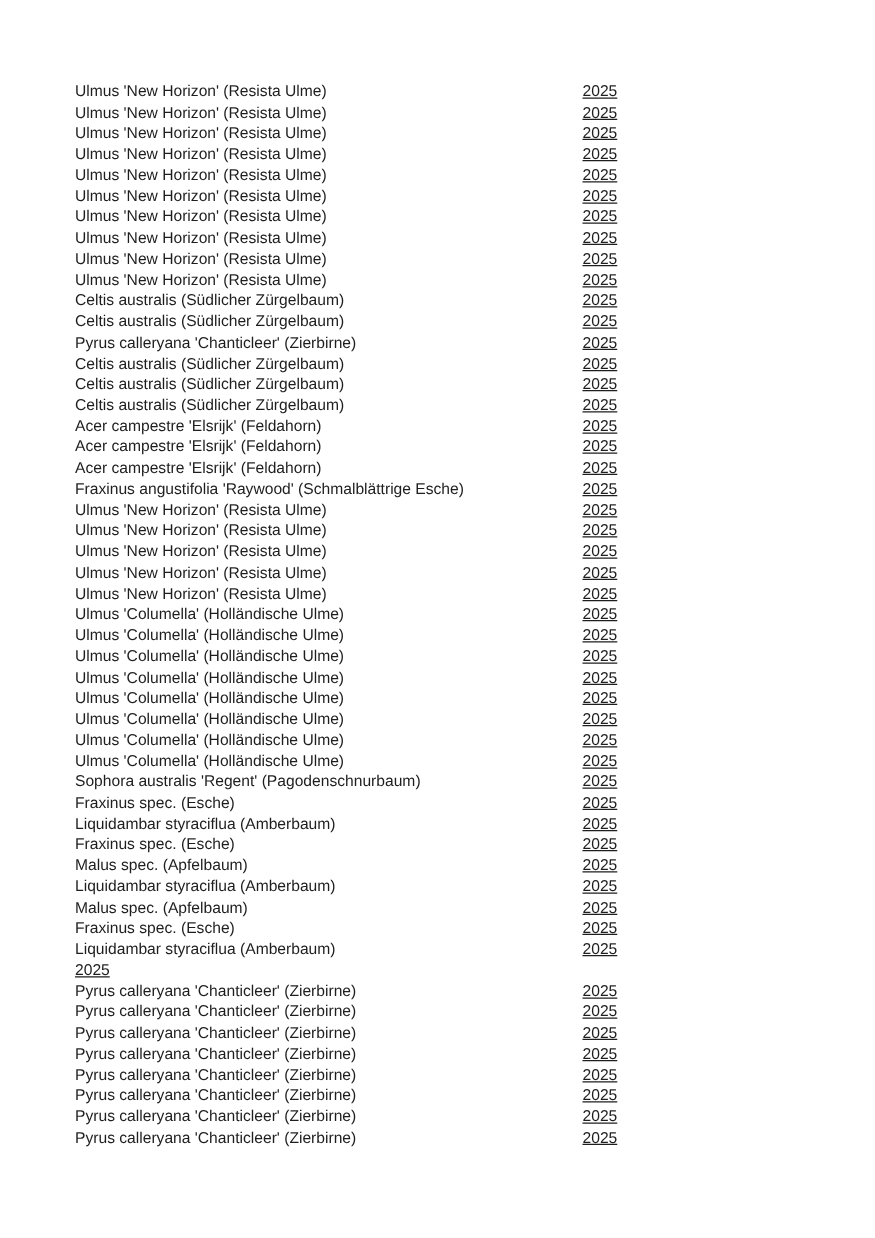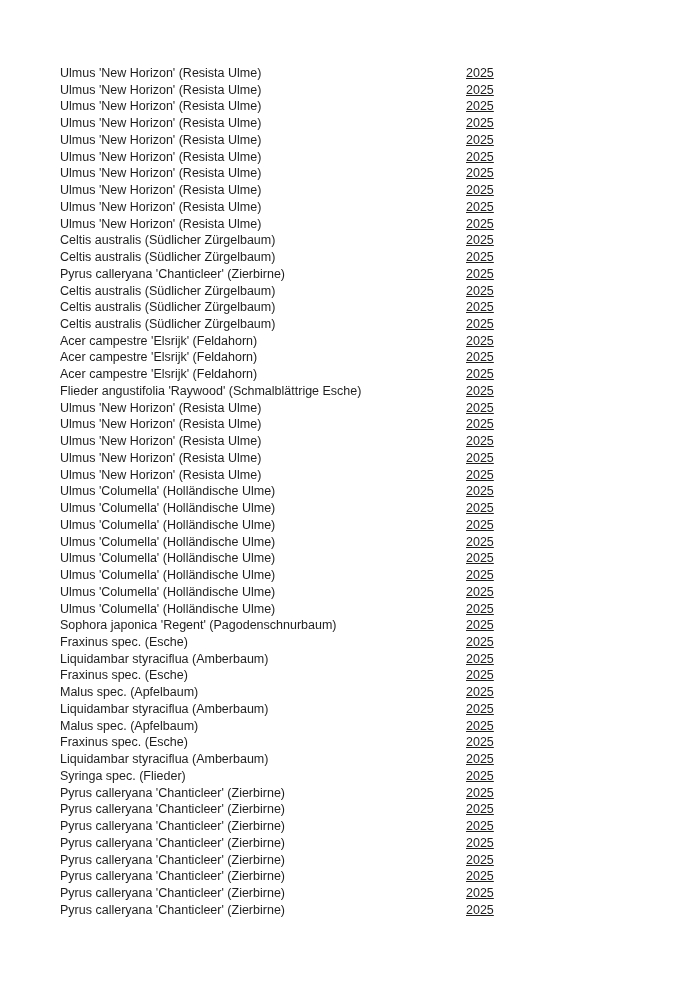--- a/index.html
+++ b/index.html
@@ -133,91 +133,91 @@
     <span class="name">Acer campestre 'Elsrijk' (Feldahorn)</span>
     <span class="year">2025</span>
   </div>
 
   <div class="row">
     <span class="name">Acer campestre 'Elsrijk' (Feldahorn)</span>
     <span class="year">2025</span>
   </div>
 
   <div class="row">
-    <span class="name">Flieder angustifolia 'Raywood' (Schmalblättrige Esche)</span>
-    <span class="year">2025</span>
-  </div>
-
-  <div class="row">
-    <span class="name">Ulmus 'New Horizon' (Resista Ulme)</span>
-    <span class="year">2025</span>
-  </div>
-
-  <div class="row">
-    <span class="name">Ulmus 'New Horizon' (Resista Ulme)</span>
-    <span class="year">2025</span>
-  </div>
-
-  <div class="row">
-    <span class="name">Ulmus 'New Horizon' (Resista Ulme)</span>
-    <span class="year">2025</span>
-  </div>
-
-  <div class="row">
-    <span class="name">Ulmus 'New Horizon' (Resista Ulme)</span>
-    <span class="year">2025</span>
-  </div>
-
-  <div class="row">
-    <span class="name">Ulmus 'New Horizon' (Resista Ulme)</span>
-    <span class="year">2025</span>
-  </div>
-
-  <div class="row">
-    <span class="name">Ulmus 'Columella' (Holländische Ulme)</span>
-    <span class="year">2025</span>
-  </div>
-
-  <div class="row">
-    <span class="name">Ulmus 'Columella' (Holländische Ulme)</span>
-    <span class="year">2025</span>
-  </div>
-
-  <div class="row">
-    <span class="name">Ulmus 'Columella' (Holländische Ulme)</span>
-    <span class="year">2025</span>
-  </div>
-
-  <div class="row">
-    <span class="name">Ulmus 'Columella' (Holländische Ulme)</span>
-    <span class="year">2025</span>
-  </div>
-
-  <div class="row">
-    <span class="name">Ulmus 'Columella' (Holländische Ulme)</span>
-    <span class="year">2025</span>
-  </div>
-
-  <div class="row">
-    <span class="name">Ulmus 'Columella' (Holländische Ulme)</span>
-    <span class="year">2025</span>
-  </div>
-
-  <div class="row">
-    <span class="name">Ulmus 'Columella' (Holländische Ulme)</span>
-    <span class="year">2025</span>
-  </div>
-
-  <div class="row">
-    <span class="name">Ulmus 'Columella' (Holländische Ulme)</span>
-    <span class="year">2025</span>
-  </div>
-
-  <div class="row">
-    <span class="name">Sophora japonica 'Regent' (Pagodenschnurbaum)</span>
+    <span class="name">Fraxinus angustifolia 'Raywood' (Schmalblättrige Esche)</span>
+    <span class="year">2025</span>
+  </div>
+
+  <div class="row">
+    <span class="name">Ulmus 'New Horizon' (Resista Ulme)</span>
+    <span class="year">2025</span>
+  </div>
+
+  <div class="row">
+    <span class="name">Ulmus 'New Horizon' (Resista Ulme)</span>
+    <span class="year">2025</span>
+  </div>
+
+  <div class="row">
+    <span class="name">Ulmus 'New Horizon' (Resista Ulme)</span>
+    <span class="year">2025</span>
+  </div>
+
+  <div class="row">
+    <span class="name">Ulmus 'New Horizon' (Resista Ulme)</span>
+    <span class="year">2025</span>
+  </div>
+
+  <div class="row">
+    <span class="name">Ulmus 'New Horizon' (Resista Ulme)</span>
+    <span class="year">2025</span>
+  </div>
+
+  <div class="row">
+    <span class="name">Ulmus 'Columella' (Holländische Ulme)</span>
+    <span class="year">2025</span>
+  </div>
+
+  <div class="row">
+    <span class="name">Ulmus 'Columella' (Holländische Ulme)</span>
+    <span class="year">2025</span>
+  </div>
+
+  <div class="row">
+    <span class="name">Ulmus 'Columella' (Holländische Ulme)</span>
+    <span class="year">2025</span>
+  </div>
+
+  <div class="row">
+    <span class="name">Ulmus 'Columella' (Holländische Ulme)</span>
+    <span class="year">2025</span>
+  </div>
+
+  <div class="row">
+    <span class="name">Ulmus 'Columella' (Holländische Ulme)</span>
+    <span class="year">2025</span>
+  </div>
+
+  <div class="row">
+    <span class="name">Ulmus 'Columella' (Holländische Ulme)</span>
+    <span class="year">2025</span>
+  </div>
+
+  <div class="row">
+    <span class="name">Ulmus 'Columella' (Holländische Ulme)</span>
+    <span class="year">2025</span>
+  </div>
+
+  <div class="row">
+    <span class="name">Ulmus 'Columella' (Holländische Ulme)</span>
+    <span class="year">2025</span>
+  </div>
+
+  <div class="row">
+    <span class="name">Sophora australis 'Regent' (Pagodenschnurbaum)</span>
     <span class="year">2025</span>
   </div>
 
   <div class="row">
     <span class="name">Fraxinus spec. (Esche)</span>
     <span class="year">2025</span>
   </div>
 
   <div class="row">
     <span class="name">Liquidambar styraciflua (Amberbaum)</span>
@@ -248,21 +248,20 @@
     <span class="name">Fraxinus spec. (Esche)</span>
     <span class="year">2025</span>
   </div>
 
   <div class="row">
     <span class="name">Liquidambar styraciflua (Amberbaum)</span>
     <span class="year">2025</span>
   </div>
 
   <div class="row">
-    <span class="name">Syringa spec. (Flieder)</span>
     <span class="year">2025</span>
   </div>
 
   <div class="row">
     <span class="name">Pyrus calleryana 'Chanticleer' (Zierbirne)</span>
     <span class="year">2025</span>
   </div>
 
   <div class="row">
     <span class="name">Pyrus calleryana 'Chanticleer' (Zierbirne)</span>

